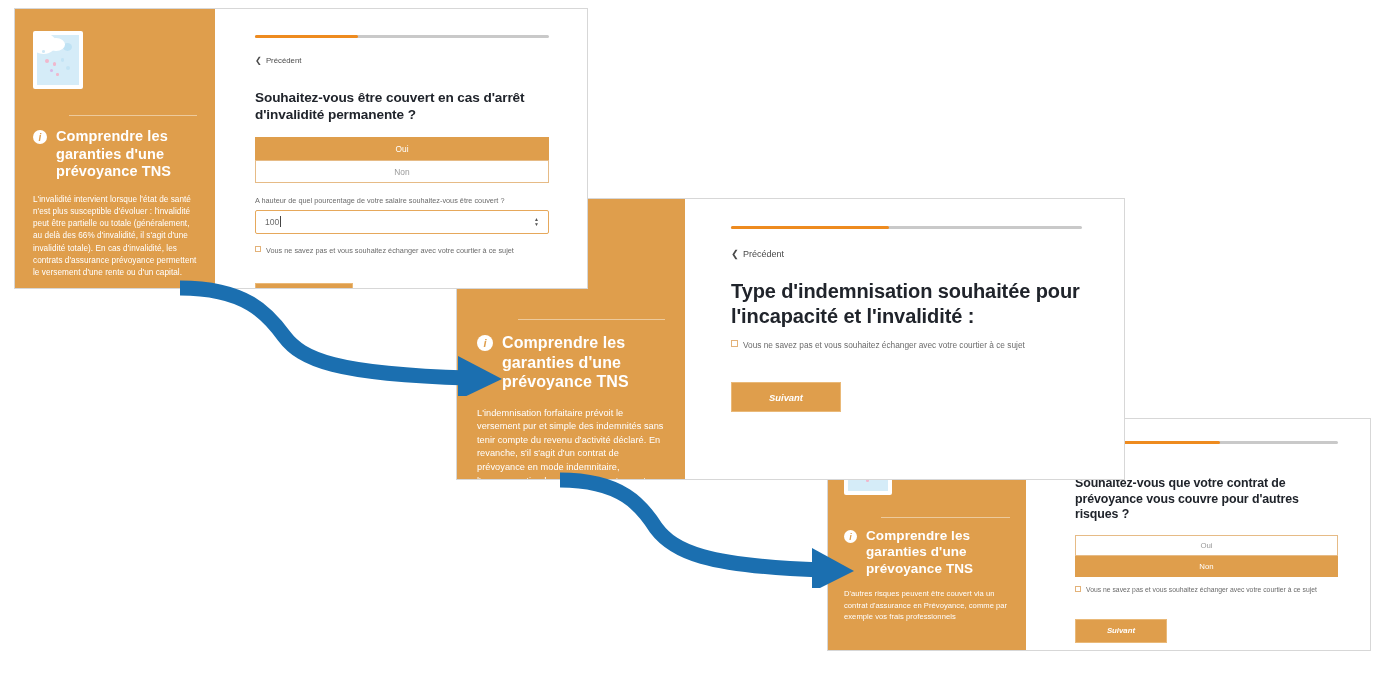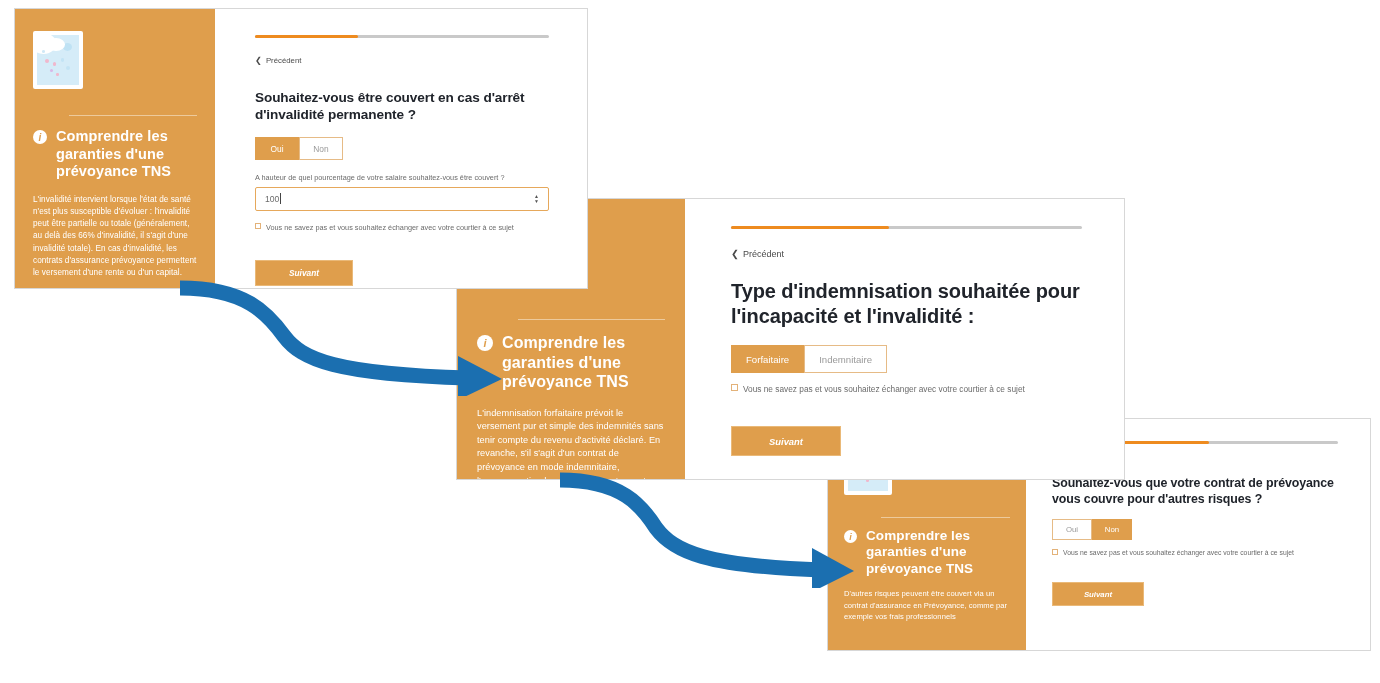--- a/index.html
+++ b/index.html
@@ -104,21 +104,21 @@
     color:#ffffff;line-height:1.48;letter-spacing:.05px;
   }
   #card1 .rail-body{font-size:8.2px;margin-top:13px;}
   #card2 .rail-body{font-size:9.2px;margin-top:15px;}
   #card3 .rail-body{font-size:7.6px;margin-top:11px;}
 
   
   .pane{flex:1 1 auto;position:relative;box-sizing:border-box;background:#fff;}
   #card1 .pane{padding:26px 38px 0 40px;}
   #card2 .pane{padding:27px 42px 0 46px;}
-  #card3 .pane{padding:22px 32px 0 26px;}
+  #card3 .pane{padding:22px 32px 0 49px;}
 
   .progress{
     height:3px;background:#c9c9c9;border-radius:2px;position:relative;
     width:100%;
   }
   .progress .fill{
     position:absolute;left:0;top:0;bottom:0;
     background:#ee8b1f;border-radius:2px;
   }
 
@@ -130,21 +130,21 @@
   #card3 .back{margin-top:15px;font-size:7.2px;}
   .back .chev{font-weight:bold;margin-right:4px;font-size:1.05em;}
 
   .question{
     color:#20242b;font-weight:bold;line-height:1.26;letter-spacing:-.1px;
   }
   #card1 .question{margin-top:24px;font-size:13.6px;}
   #card2 .question{margin-top:20px;font-size:20px;}
   #card3 .question{margin-top:8px;font-size:12.4px;}
 
-  .choice-row{display:flex;}
+  .choice-row{display:flex;flex-direction:column;}
   #card1 .choice-row{margin-top:14px;}
   #card2 .choice-row{margin-top:16px;}
   #card3 .choice-row{margin-top:12px;}
 
   .choice{
     box-sizing:border-box;
     border:1px solid #e6bb86;
     background:#ffffff;color:#9a9a9a;
     display:flex;align-items:center;justify-content:center;
     text-align:center;
@@ -298,24 +298,20 @@
       <div class="fill" style="width:45%"></div>
     </div>
 
     <div class="back">
       <span class="chev">❮</span>
       <span>Précédent</span>
     </div>
 
     <div class="question">Type d'indemnisation souhaitée pour l'incapacité et l'invalidité :</div>
 
-    <div class="choice-row">
-      <div class="choice sel">Forfaitaire</div>
-      <div class="choice">Indemnitaire</div>
-    </div>
 
     <div class="chk-row">
       <span class="chk-box"></span>
       <span class="chk-label">Vous ne savez pas et vous souhaitez échanger avec votre courtier à ce sujet</span>
     </div>
 
     <div class="next-btn">Suivant</div>
   </div>
 </div>
 

